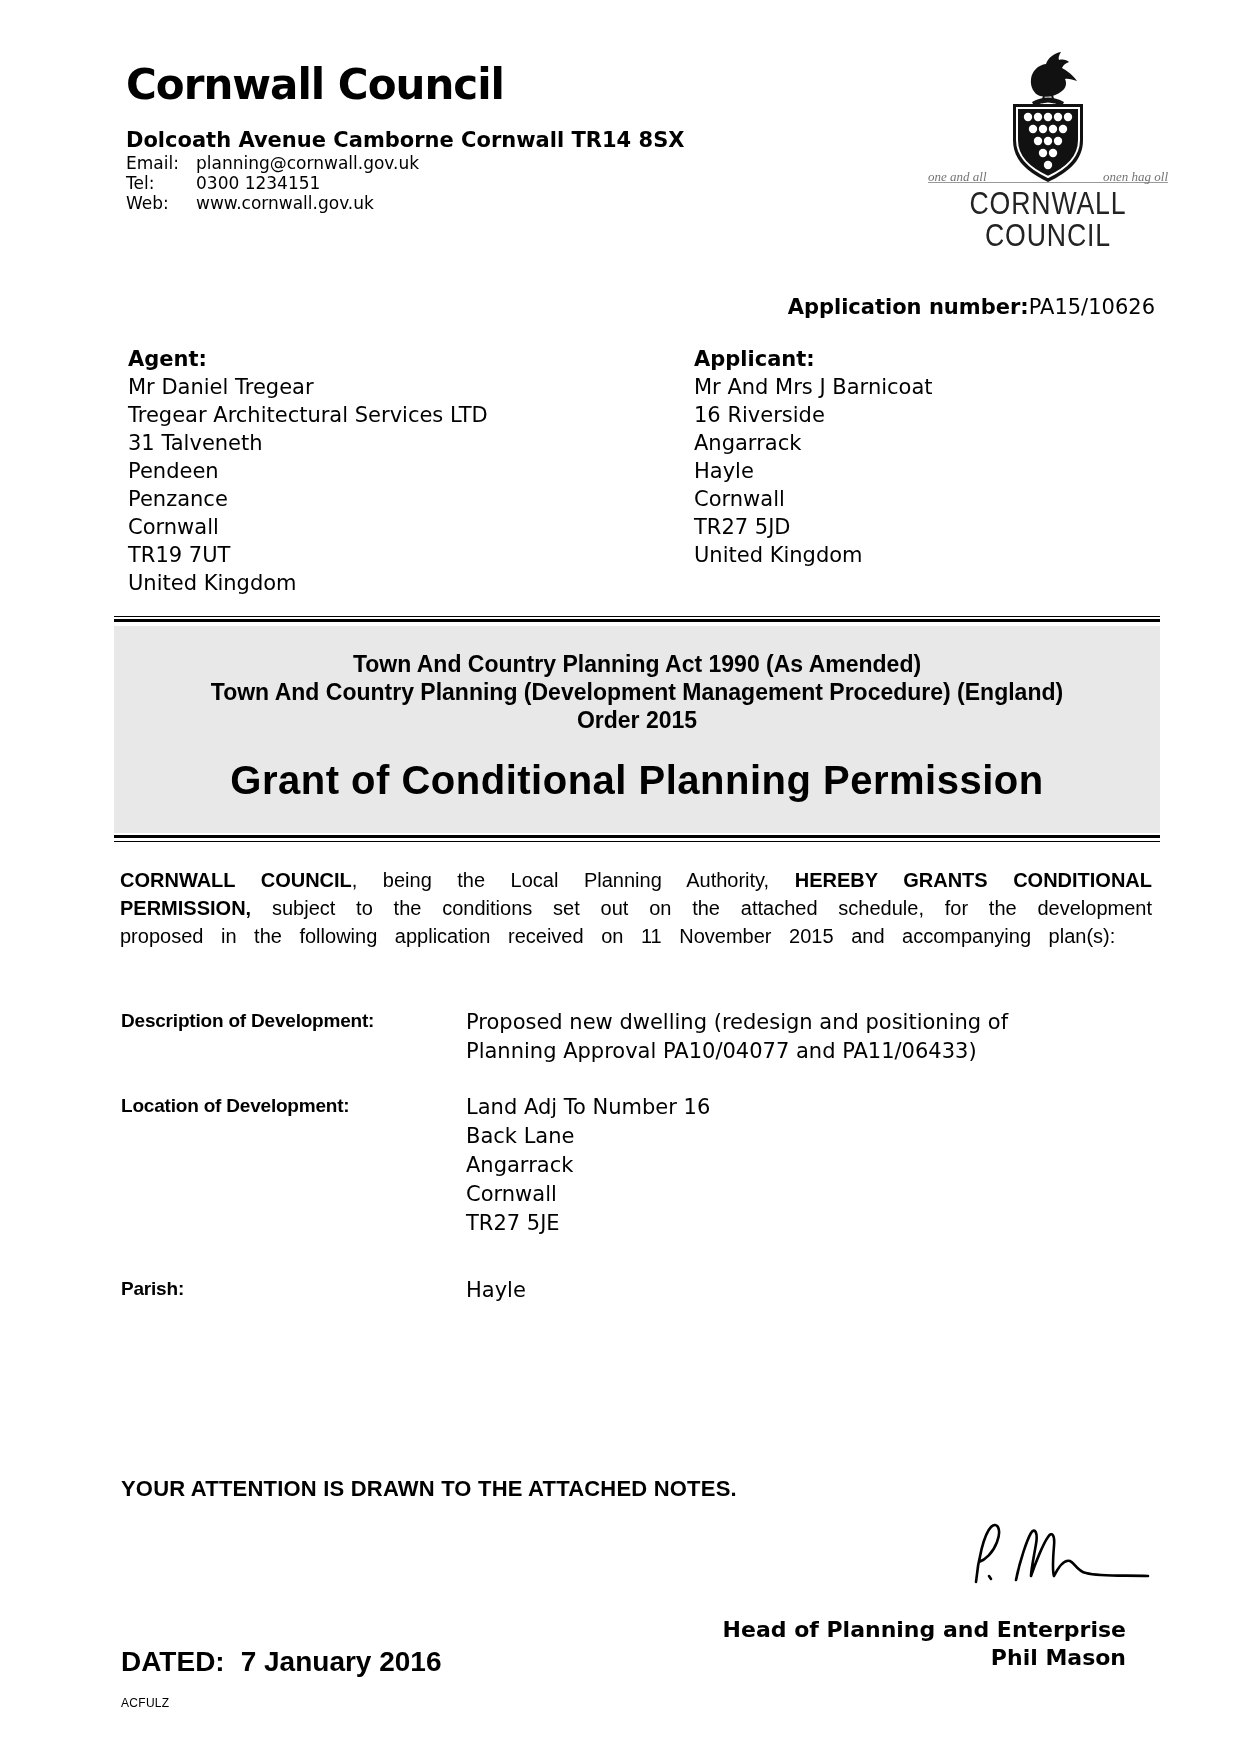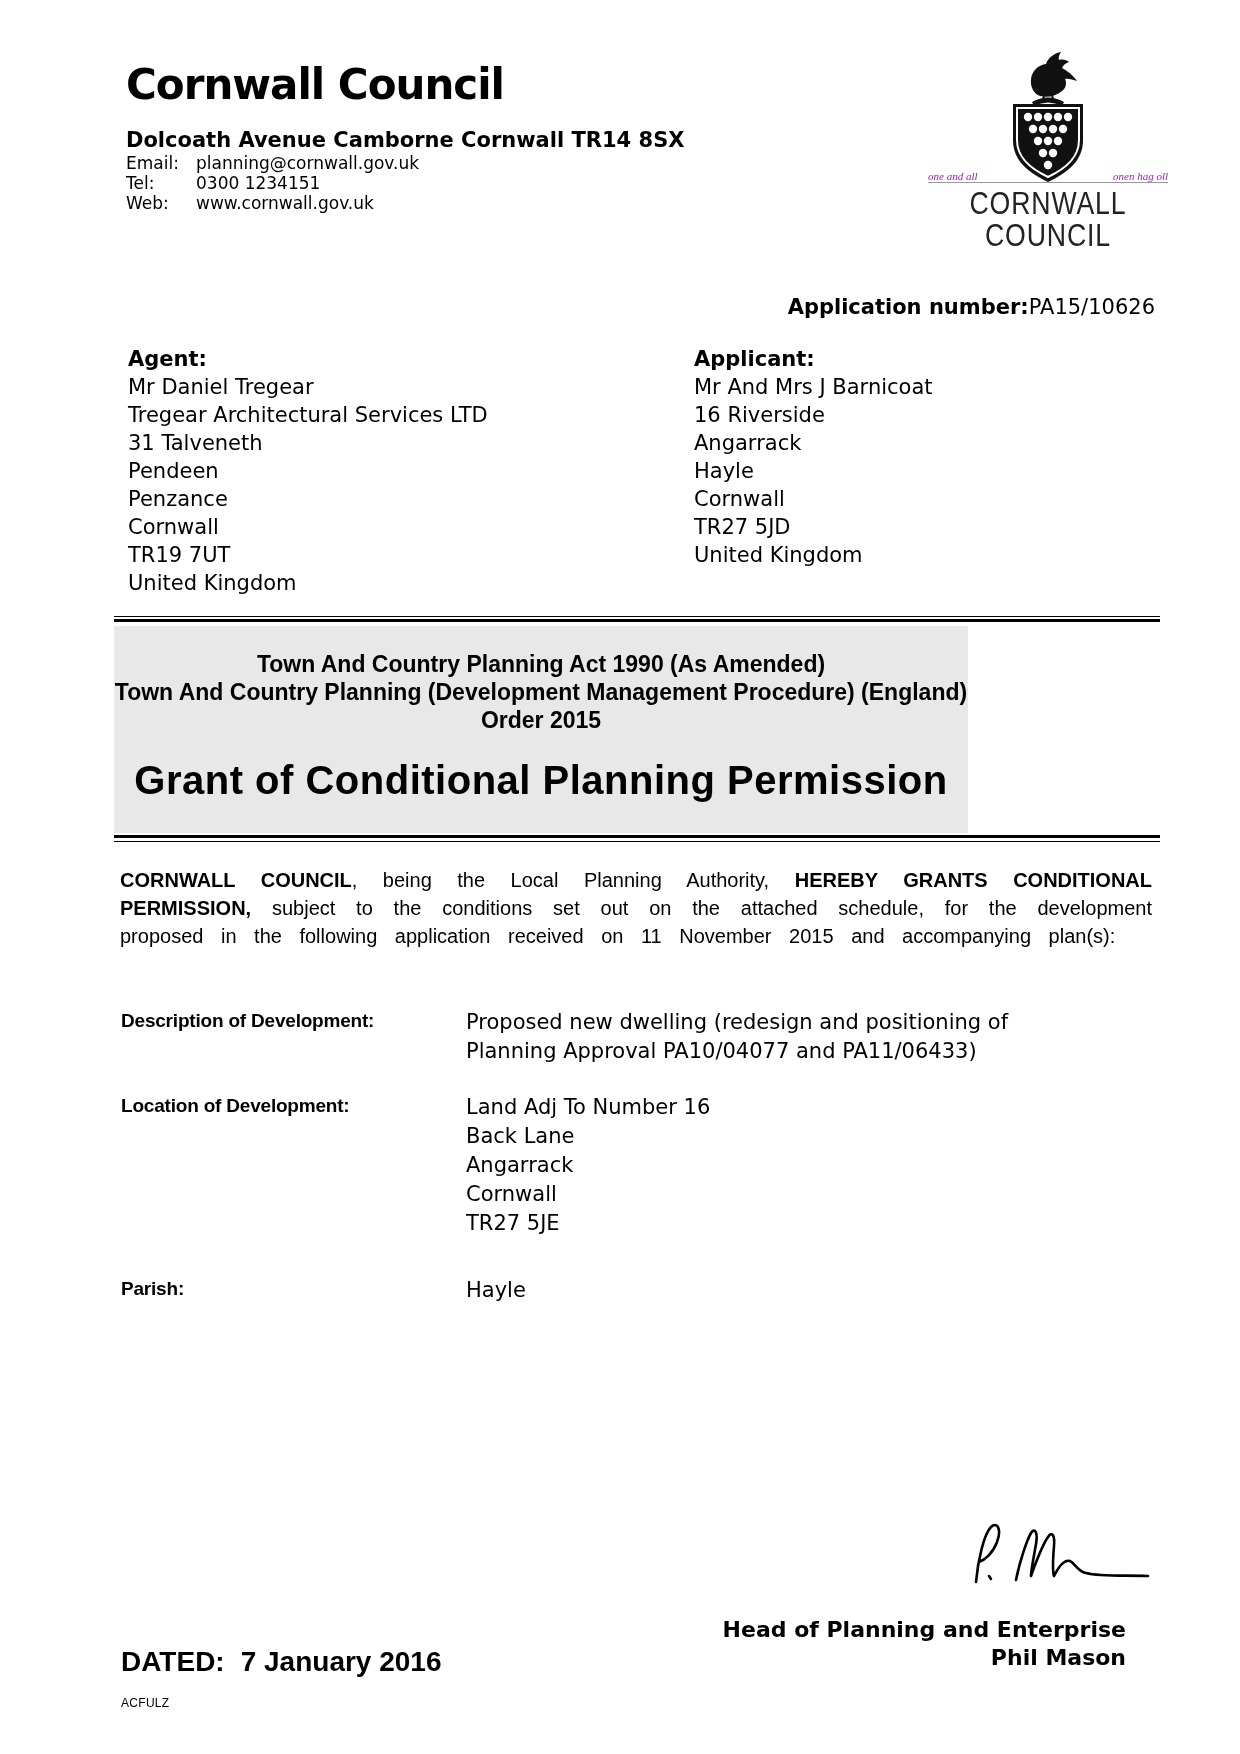--- a/index.html
+++ b/index.html
@@ -15,41 +15,41 @@
   .addr{left:126px;top:128px;font-size:21px;font-weight:bold;}
   .contact{left:126px;top:153px;font-size:17px;line-height:20px;}
   .contact .row{display:flex;}
   .contact .clabel{width:70px;}
 
   
   .logo{left:928px;top:50px;width:240px;height:205px;}
   .crest{position:absolute;left:50%;top:0;transform:translateX(-50%);}
   .motto-line{position:absolute;left:0;top:108px;width:240px;height:24px;
       border-bottom:1px solid #999;display:flex;justify-content:space-between;align-items:flex-end;}
-  .motto{font-family:"Liberation Serif",serif;font-style:italic;font-size:11px;color:#a21caf;
+  .motto{font-family:"Liberation Serif",serif;font-style:italic;font-size:13px;color:#737373;
       line-height:15px;transform:translateY(2px);white-space:nowrap;}
   .lname{position:absolute;left:0;width:240px;text-align:center;color:#232323;
       font-family:"Liberation Sans",sans-serif;font-size:31px;letter-spacing:1px;
       transform:scaleX(0.86);}
   .lname1{top:136px;}
   .lname2{top:168px;}
 
   
   .appnum{top:295px;right:85px;font-size:21px;display:flex;gap:0;white-space:nowrap;}
   .appnum .lbl{font-weight:bold;}
 
   
   .addrblock{top:345px;font-size:21px;line-height:28px;}
   .agent{left:128px;}
   .applicant{left:694px;}
   .addrblock .blabel{font-weight:bold;}
 
   
   .ruleA{left:114px;width:1046px;background:#000;}
-  .box{left:114px;top:626px;width:854px;height:207px;background:#e8e8e8;
+  .box{left:114px;top:626px;width:1046px;height:207px;background:#e8e8e8;
        text-align:center;box-sizing:border-box;padding-top:24px;}
   .actline{font-family:"Liberation Sans",sans-serif;font-weight:bold;font-size:23px;line-height:28px;}
   .grant{font-family:"Liberation Sans",sans-serif;font-weight:bold;font-size:40px;margin-top:24px;
          letter-spacing:0.5px;}
 
   
   .para{left:120px;top:866px;width:1032px;font-family:"Liberation Sans",sans-serif;
         font-size:20px;line-height:28px;text-align:justify;word-spacing:12px;}
   .para b{font-weight:bold;}
 
@@ -183,20 +183,21 @@
     <div>Land Adj To Number 16</div>
     <div>Back Lane</div>
     <div>Angarrack</div>
     <div>Cornwall</div>
     <div>TR27 5JE</div>
   </div>
 
   <div class="abs dlabel" style="top:1278px;">Parish:</div>
   <div class="abs dvalue f-wide" style="top:1276px;">Hayle</div>
 
+  <div class="abs attention">YOUR ATTENTION IS DRAWN TO THE ATTACHED NOTES.</div>
 
   <svg class="abs signature" width="195" height="75" viewBox="0 0 195 75">
     <g stroke="#000" stroke-width="2.6" fill="none" stroke-linecap="round" stroke-linejoin="round">
       <path d="M18,64 C20,42 26,16 33,9 C39,3 44,11 39,24 C35,35 27,42 21,44"></path>
       <path d="M31,58 l2,3"></path>
       <path d="M58,62 C62,42 69,22 73,15 C77,9 80,15 78,26 C76,38 73,52 73,58 C77,46 85,26 90,19 C94,13 97,17 96,28 C95,40 94,52 96,58 C100,50 106,41 112,43 C117,45 119,53 128,55 C143,59 168,57 190,58"></path>
     </g>
   </svg>
 
   <div class="abs signatory f-wide">

